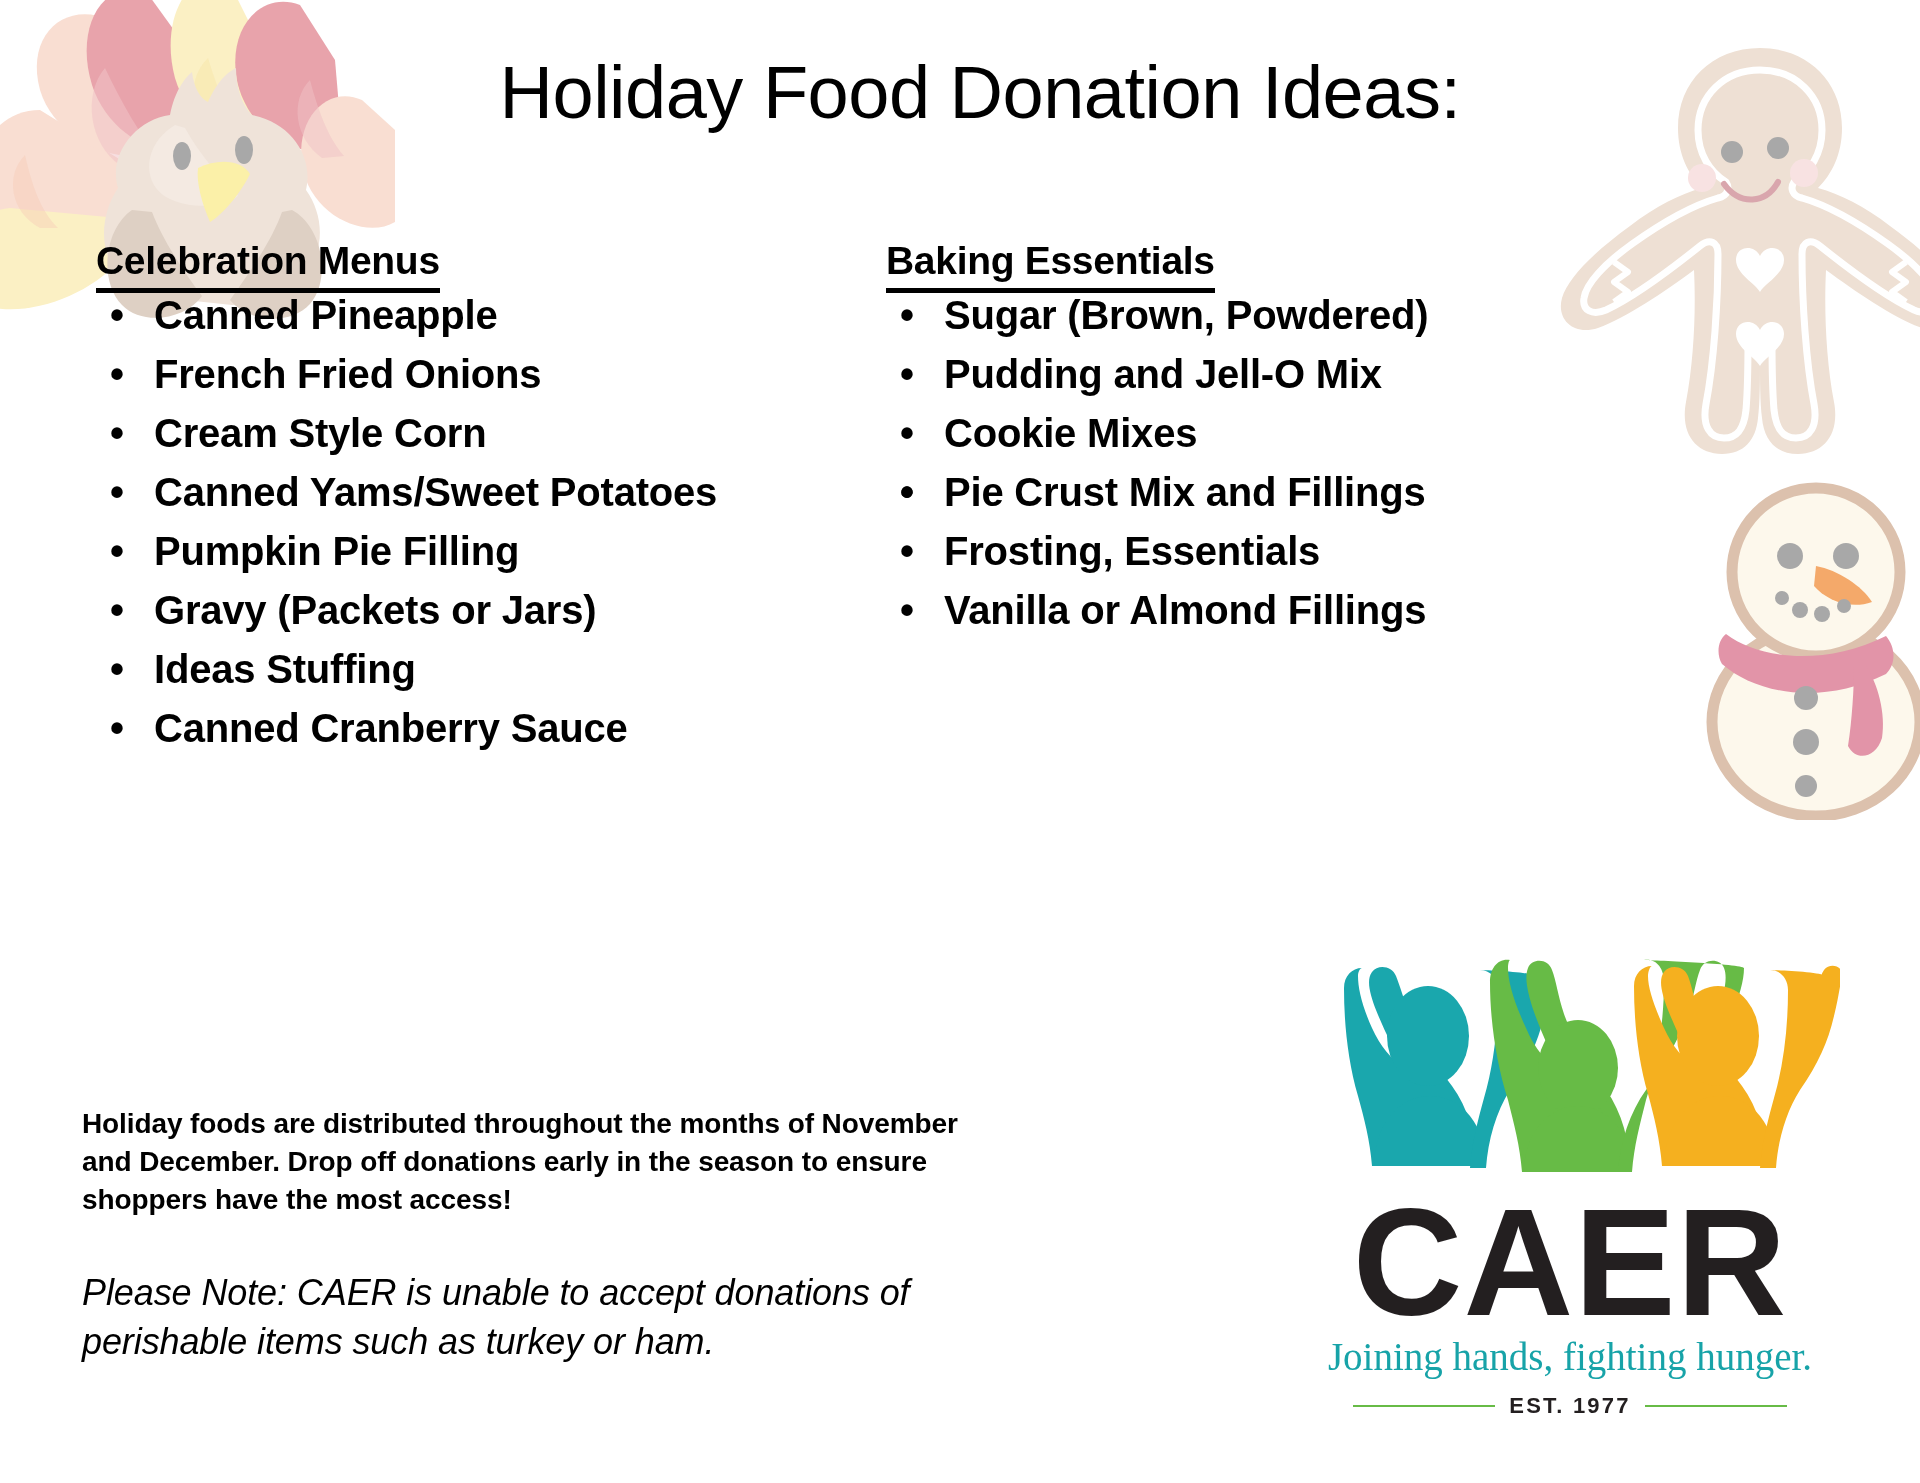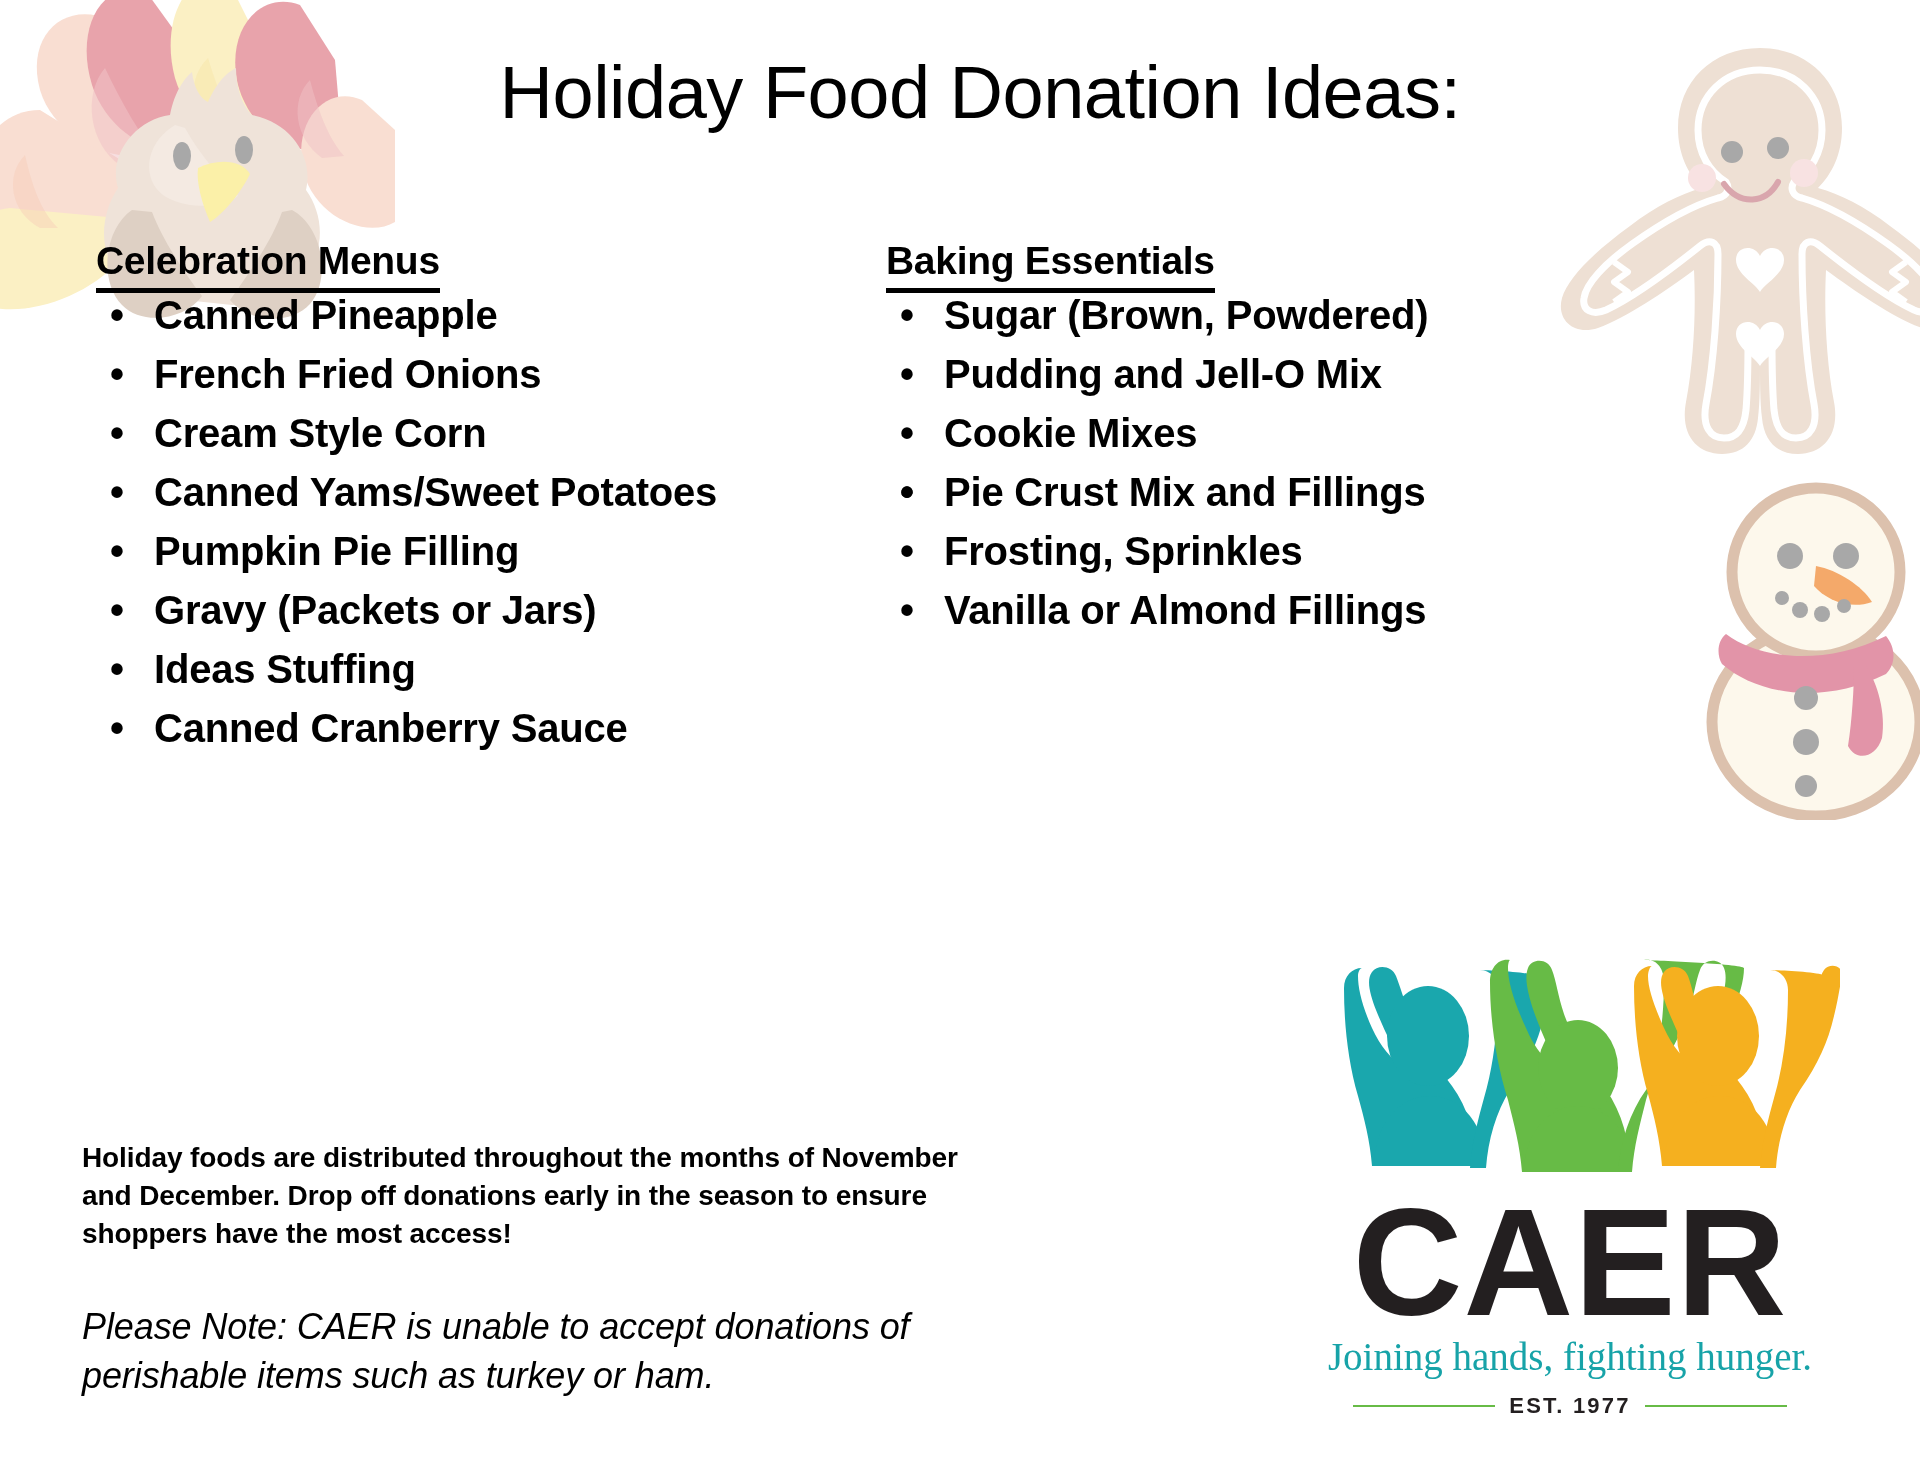--- a/index.html
+++ b/index.html
@@ -54,21 +54,21 @@
     margin-bottom:19px;
     white-space:nowrap;
     letter-spacing:-0.2px;
   }
   .col-list li .bullet {
     position:absolute; left:14px; top:0;
     font-size:40px; line-height:1.0;
   }
 
   
-  #note-block { position:absolute; left:82px; top:1139px; width:900px; z-index:3; }
+  #note-block { position:absolute; left:82px; top:1105px; width:900px; z-index:3; }
   #distribution-note {
     font-size:28px; font-weight:bold; line-height:1.36;
     letter-spacing:-0.1px;
   }
   #perishable-note {
     font-size:36px; font-style:italic; font-weight:normal;
     line-height:1.36; margin-top:50px; letter-spacing:-0.1px;
   }
 
   
@@ -248,21 +248,21 @@
 </section>
 
 <section class="column" id="column-baking">
   <div class="col-heading">Baking Essentials</div>
   <ul class="col-list">
     <li><span class="bullet">•</span><span>Sugar (Brown, Powdered)</span></li>
     <li><span class="bullet">•</span><span>Pudding and Jell-O Mix</span></li>
     <li><span class="bullet">•</span><span>Cookie Mixes</span></li>
     <li><span class="bullet">•</span></li>
     <li><span class="bullet">•</span><span>Pie Crust Mix and Fillings</span></li>
-    <li><span class="bullet">•</span><span>Frosting, Sprinkles</span></li>
+    <li><span class="bullet">•</span><span>Frosting, Essentials</span></li>
     <li><span class="bullet">•</span><span>Vanilla or Almond Fillings</span></li>
   </ul>
 </section>
 
 <div id="note-block">
   <p id="distribution-note">Holiday foods are distributed throughout the months of November and December. Drop off donations early in the season to ensure shoppers have the most access!</p>
   <p id="perishable-note">Please Note: CAER is unable to accept donations of perishable items such as turkey or ham.</p>
 </div>
 
 <div id="caer-logo">

